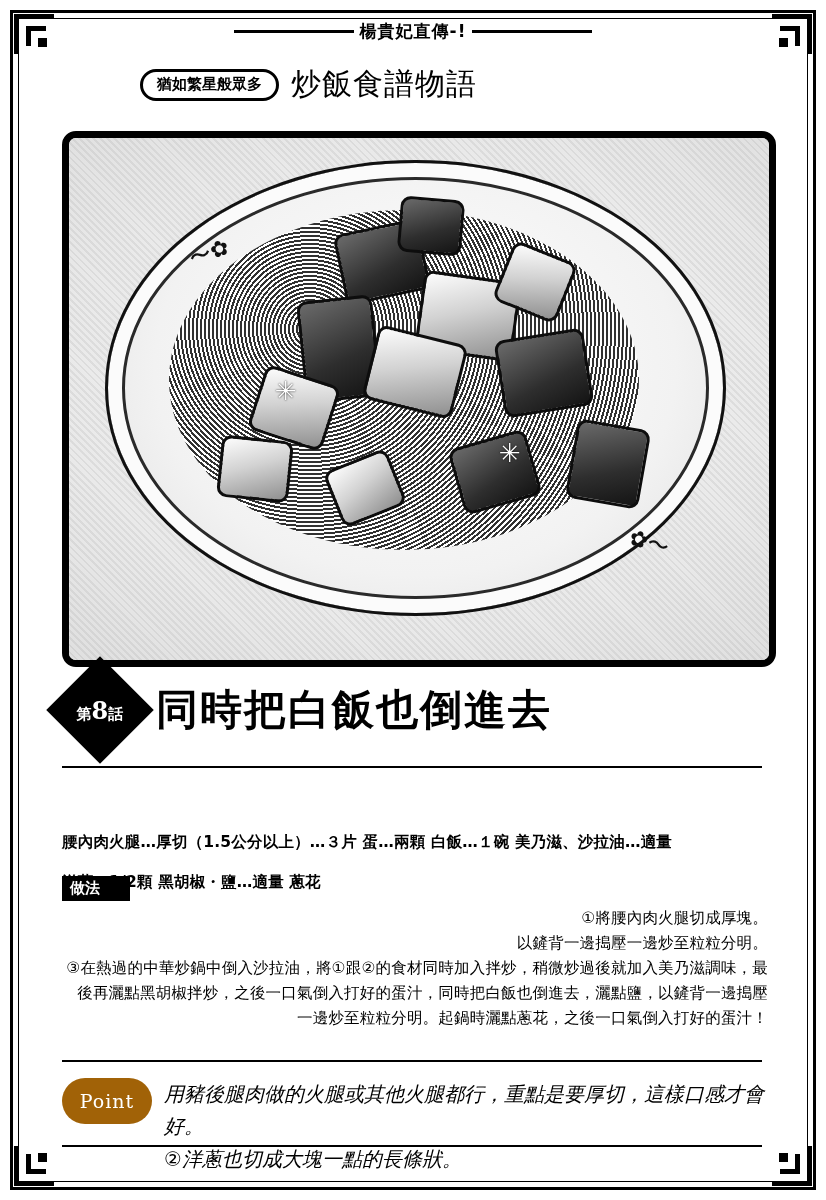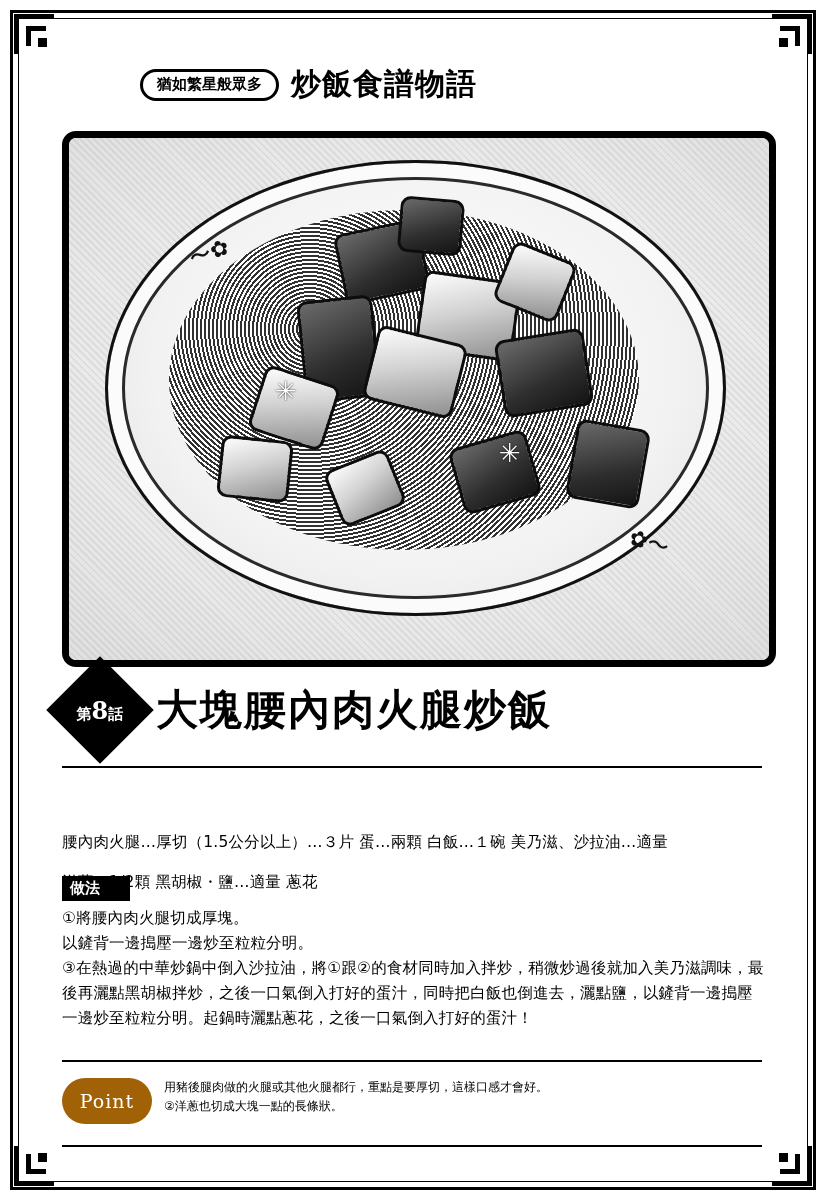--- a/index.html
+++ b/index.html
@@ -91,21 +91,21 @@
     border: 3px solid #000;
     border-radius: 22px;
     padding: 5px 14px 6px 14px;
     font-size: 15px;
     font-weight: bold;
     background: #fff;
     line-height: 1;
   }
   .main-title {
     font-size: 30px;
-    font-weight: bold;
+    font-weight: normal;
     letter-spacing: 1px;
     white-space: nowrap;
     font-family: "DejaVu Serif", "Liberation Serif", serif;
   }
 
   
   .photo-panel {
     position: absolute;
     left: 62px;
     top: 131px;
@@ -241,23 +241,23 @@
   .sec-method { left: 62px; top: 876px; width: 52px; }
 
   
   .body-text {
     position: absolute;
     font-size: 15.5px;
     line-height: 1.62;
     letter-spacing: 0.2px;
     color: #000;
   }
-  .ingredients-text { left: 62px; top: 814px; width: 704px; }
+  .ingredients-text { left: 62px; top: 814px; width: 704px; font-weight: bold; }
   .method-text { left: 62px; top: 906px; width: 706px; }
-  .method-text p { margin: 0; }
+  .method-text p { margin: 0; text-align: right; }
 
   
   .point-badge {
     position: absolute;
     left: 62px;
     top: 1078px;
     width: 90px;
     height: 46px;
     border-radius: 23px;
     background: #a16207;
@@ -267,22 +267,23 @@
     justify-content: center;
     font-size: 19px;
     letter-spacing: 1px;
     font-family: "DejaVu Serif", "Liberation Serif", serif;
   }
   .point-text {
     position: absolute;
     left: 164px;
     top: 1078px;
     width: 600px;
-    font-size: 12px;
+    font-size: 20px;
     line-height: 1.62;
+    font-style: italic;
   }
   .point-text p { margin: 0; }
 </style>
 </head>
 <body>
 
 <div class="page">
 
   <div class="frame-outer"></div>
   <div class="frame-inner"></div>
@@ -309,20 +310,23 @@
       <span class="b5"></span>
   </div>
   <div class="corner br">
     <span class="b1"></span>
       <span class="b2"></span>
       <span class="b3"></span>
       <span class="b4"></span>
       <span class="b5"></span>
   </div>
 
+  <div class="top-banner">
+    <span class="dash"></span><span class="txt">楊貴妃直傳-!</span><span class="dash"></span>
+  </div>
 
   <div class="title-row">
     <div class="subtitle-pill">猶如繁星般眾多</div>
     <div class="main-title">炒飯食譜物語</div>
   </div>
 
   <div class="photo-panel">
     <div class="photo-inner">
       <div class="plate"></div>
       <div class="rice"></div>
@@ -344,21 +348,21 @@
       <div class="sparkle k2">✳</div>
     </div>
   </div>
 
   <div class="ep-row">
     <div class="ep-diamond">
       <div class="ep-diamond-inner">
         <span>第</span><span class="num">8</span><span>話</span>
       </div>
     </div>
-    <div class="ep-title">大塊腰內肉火腿炒飯</div>
+    <div class="ep-title">同時把白飯也倒進去</div>
   </div>
 
   <div class="hr r1"></div>
 
   <div class="body-text ingredients-text">
     <p>腰內肉火腿…厚切（1.5公分以上）…３片 蛋…兩顆 白飯…１碗 美乃滋、沙拉油…適量</p>
     <p>洋蔥…1/2顆 黑胡椒・鹽…適量 蔥花</p>
   </div>
 
   <div class="sec-head sec-method">做法</div>

